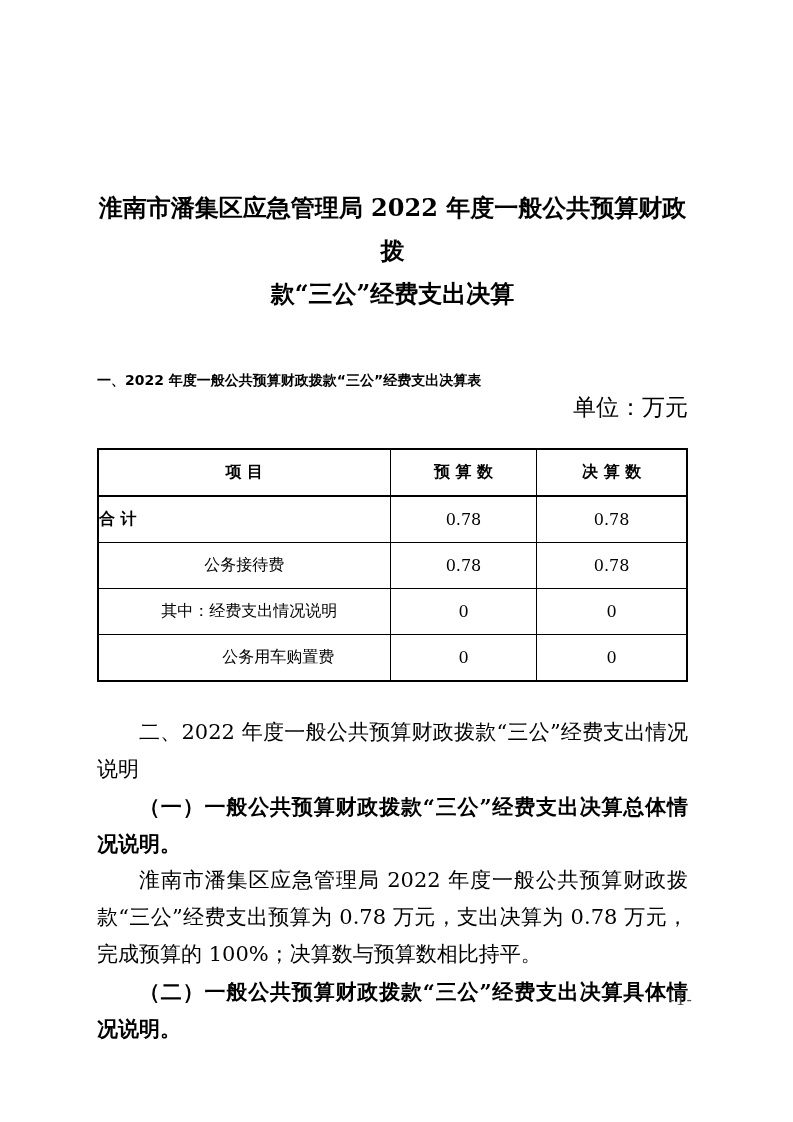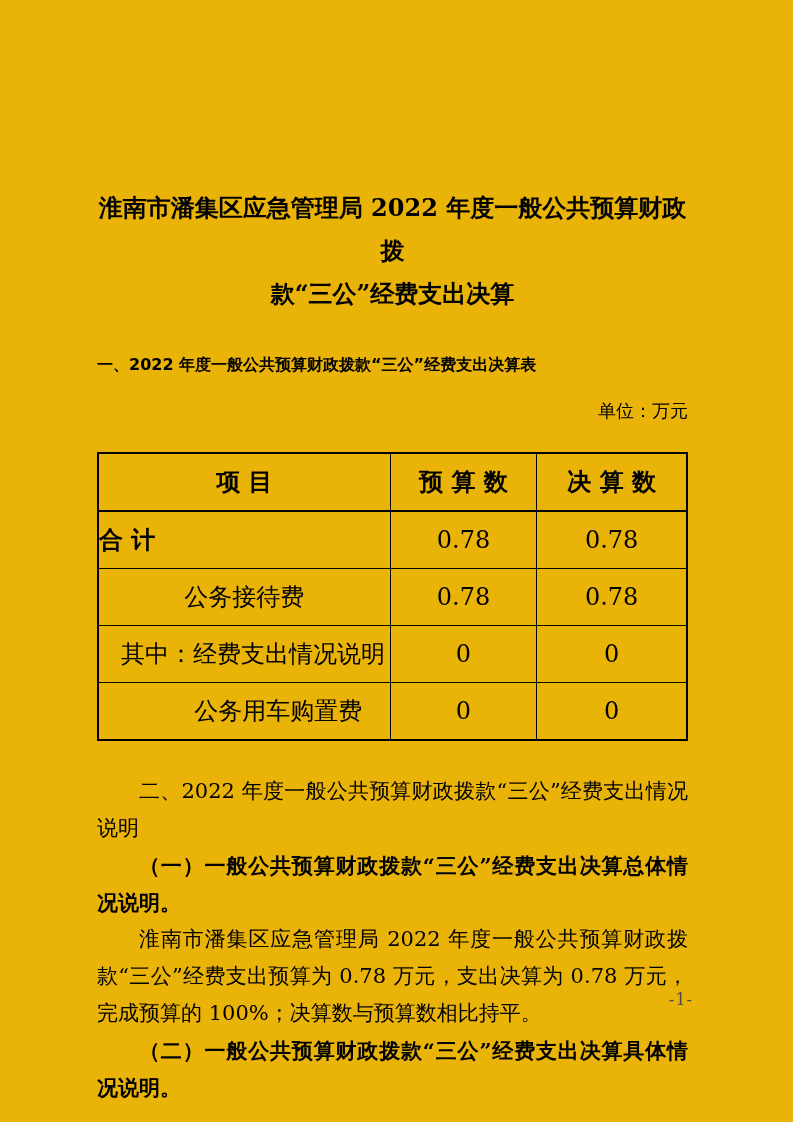--- a/index.html
+++ b/index.html
@@ -1,66 +1,66 @@
 <!DOCTYPE html>
 <html><head>
 <meta charset="utf-8">
 <style>
   * { margin:0; padding:0; box-sizing:border-box; }
   html,body { background:#e8e8e8; }
   .page {
     position:relative;
     width:793px; height:1122px;
     margin:0 auto;
-    background:#eab308;
+    background:#ffffff;
     color:#000000;
     font-family:"DejaVu Serif", serif;
     overflow:hidden;
   }
   .content {
     position:absolute;
     left:97px; top:0;
     width:591px;
   }
   .doc-title {
     margin-top:186px;
     font-size:24px;
     font-weight:bold;
     text-align:center;
     line-height:43px;
     font-family:"DejaVu Serif", serif;
   }
   .section-heading {
-    margin-top:36px;
-    font-size:16px;
+    margin-top:51px;
+    font-size:14px;
     font-weight:bold;
     line-height:28px;
     font-family:"DejaVu Sans", sans-serif;
   }
   .unit-line {
-    margin-top:19px;
+    margin-top:0;
     text-align:right;
-    font-size:18px;
+    font-size:23px;
     line-height:26px;
   }
   table.expense-table {
     margin-top:28px;
     width:100%;
     border-collapse:collapse;
     table-layout:fixed;
     border:2px solid #000;
   }
   table.expense-table col.c1 { width:49.6%; }
   table.expense-table col.c2 { width:24.9%; }
   table.expense-table col.c3 { width:25.5%; }
   table.expense-table th,
   table.expense-table td {
     border:1px solid #000;
     height:29px;
-    font-size:24px;
+    font-size:16px;
     text-align:center;
     vertical-align:middle;
     padding:12px;
     overflow:hidden;
     white-space:nowrap;
   }
   table.expense-table thead th {
     font-weight:bold;
     border-bottom:2px solid #000;
   }

